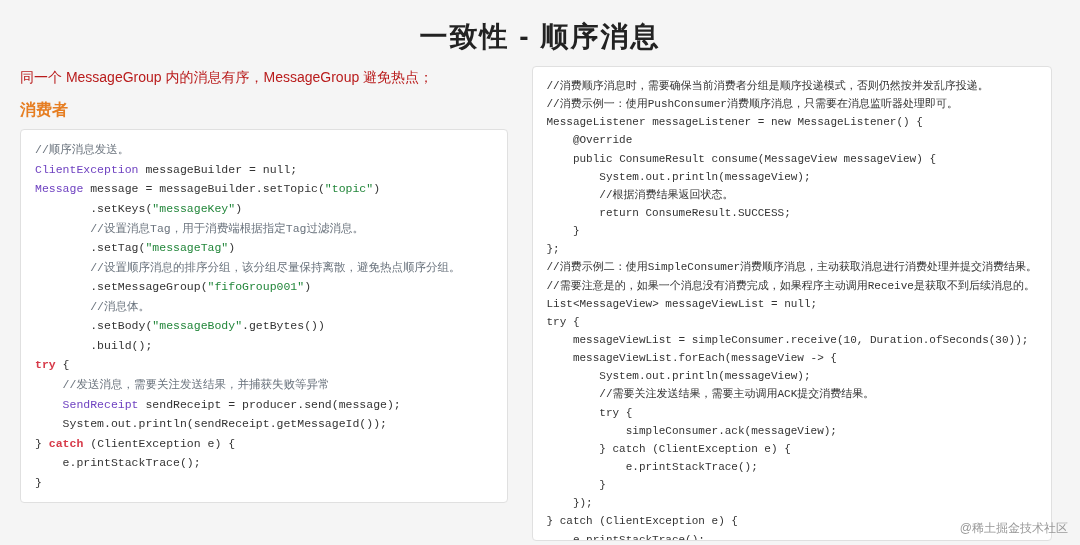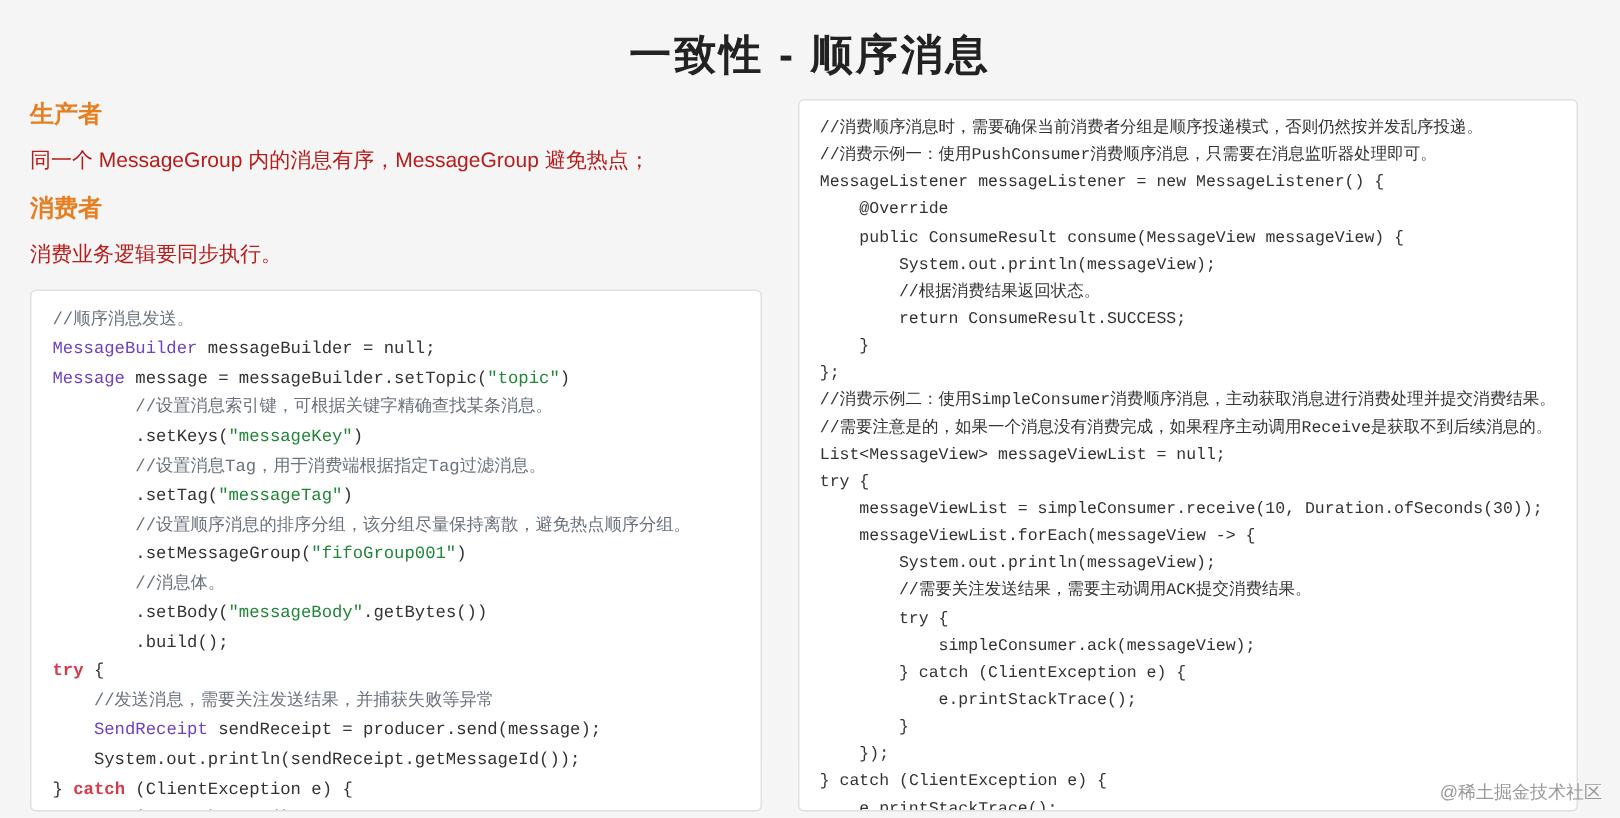--- a/index.html
+++ b/index.html
@@ -111,29 +111,26 @@
 <body>
 
 <div class="page-container">
   <div class="title-section">
     <h1 class="page-title">一致性 - 顺序消息</h1>
   </div>
 
   <div class="content-area">
 
     <div class="left-panel">
-      <div class="section-label">生产者</div>
       <div class="section-text">同一个 MessageGroup 内的消息有序，MessageGroup 避免热点；</div>
       <div class="section-label">消费者</div>
-      <div class="section-text">消费业务逻辑要同步执行。</div>
 
       <div class="code-block"><span class="comment">//顺序消息发送。</span>
-<span class="classname">MessageBuilder</span> messageBuilder = null;
+<span class="classname">ClientException</span> messageBuilder = null;
 <span class="classname">Message</span> message = messageBuilder.setTopic(<span class="string">"topic"</span>)
-        <span class="comment">//设置消息索引键，可根据关键字精确查找某条消息。</span>
         .setKeys(<span class="string">"messageKey"</span>)
         <span class="comment">//设置消息Tag，用于消费端根据指定Tag过滤消息。</span>
         .setTag(<span class="string">"messageTag"</span>)
         <span class="comment">//设置顺序消息的排序分组，该分组尽量保持离散，避免热点顺序分组。</span>
         .setMessageGroup(<span class="string">"fifoGroup001"</span>)
         <span class="comment">//消息体。</span>
         .setBody(<span class="string">"messageBody"</span>.getBytes())
         .build();
 <span class="keyword">try</span> {
     <span class="comment">//发送消息，需要关注发送结果，并捕获失败等异常</span>

